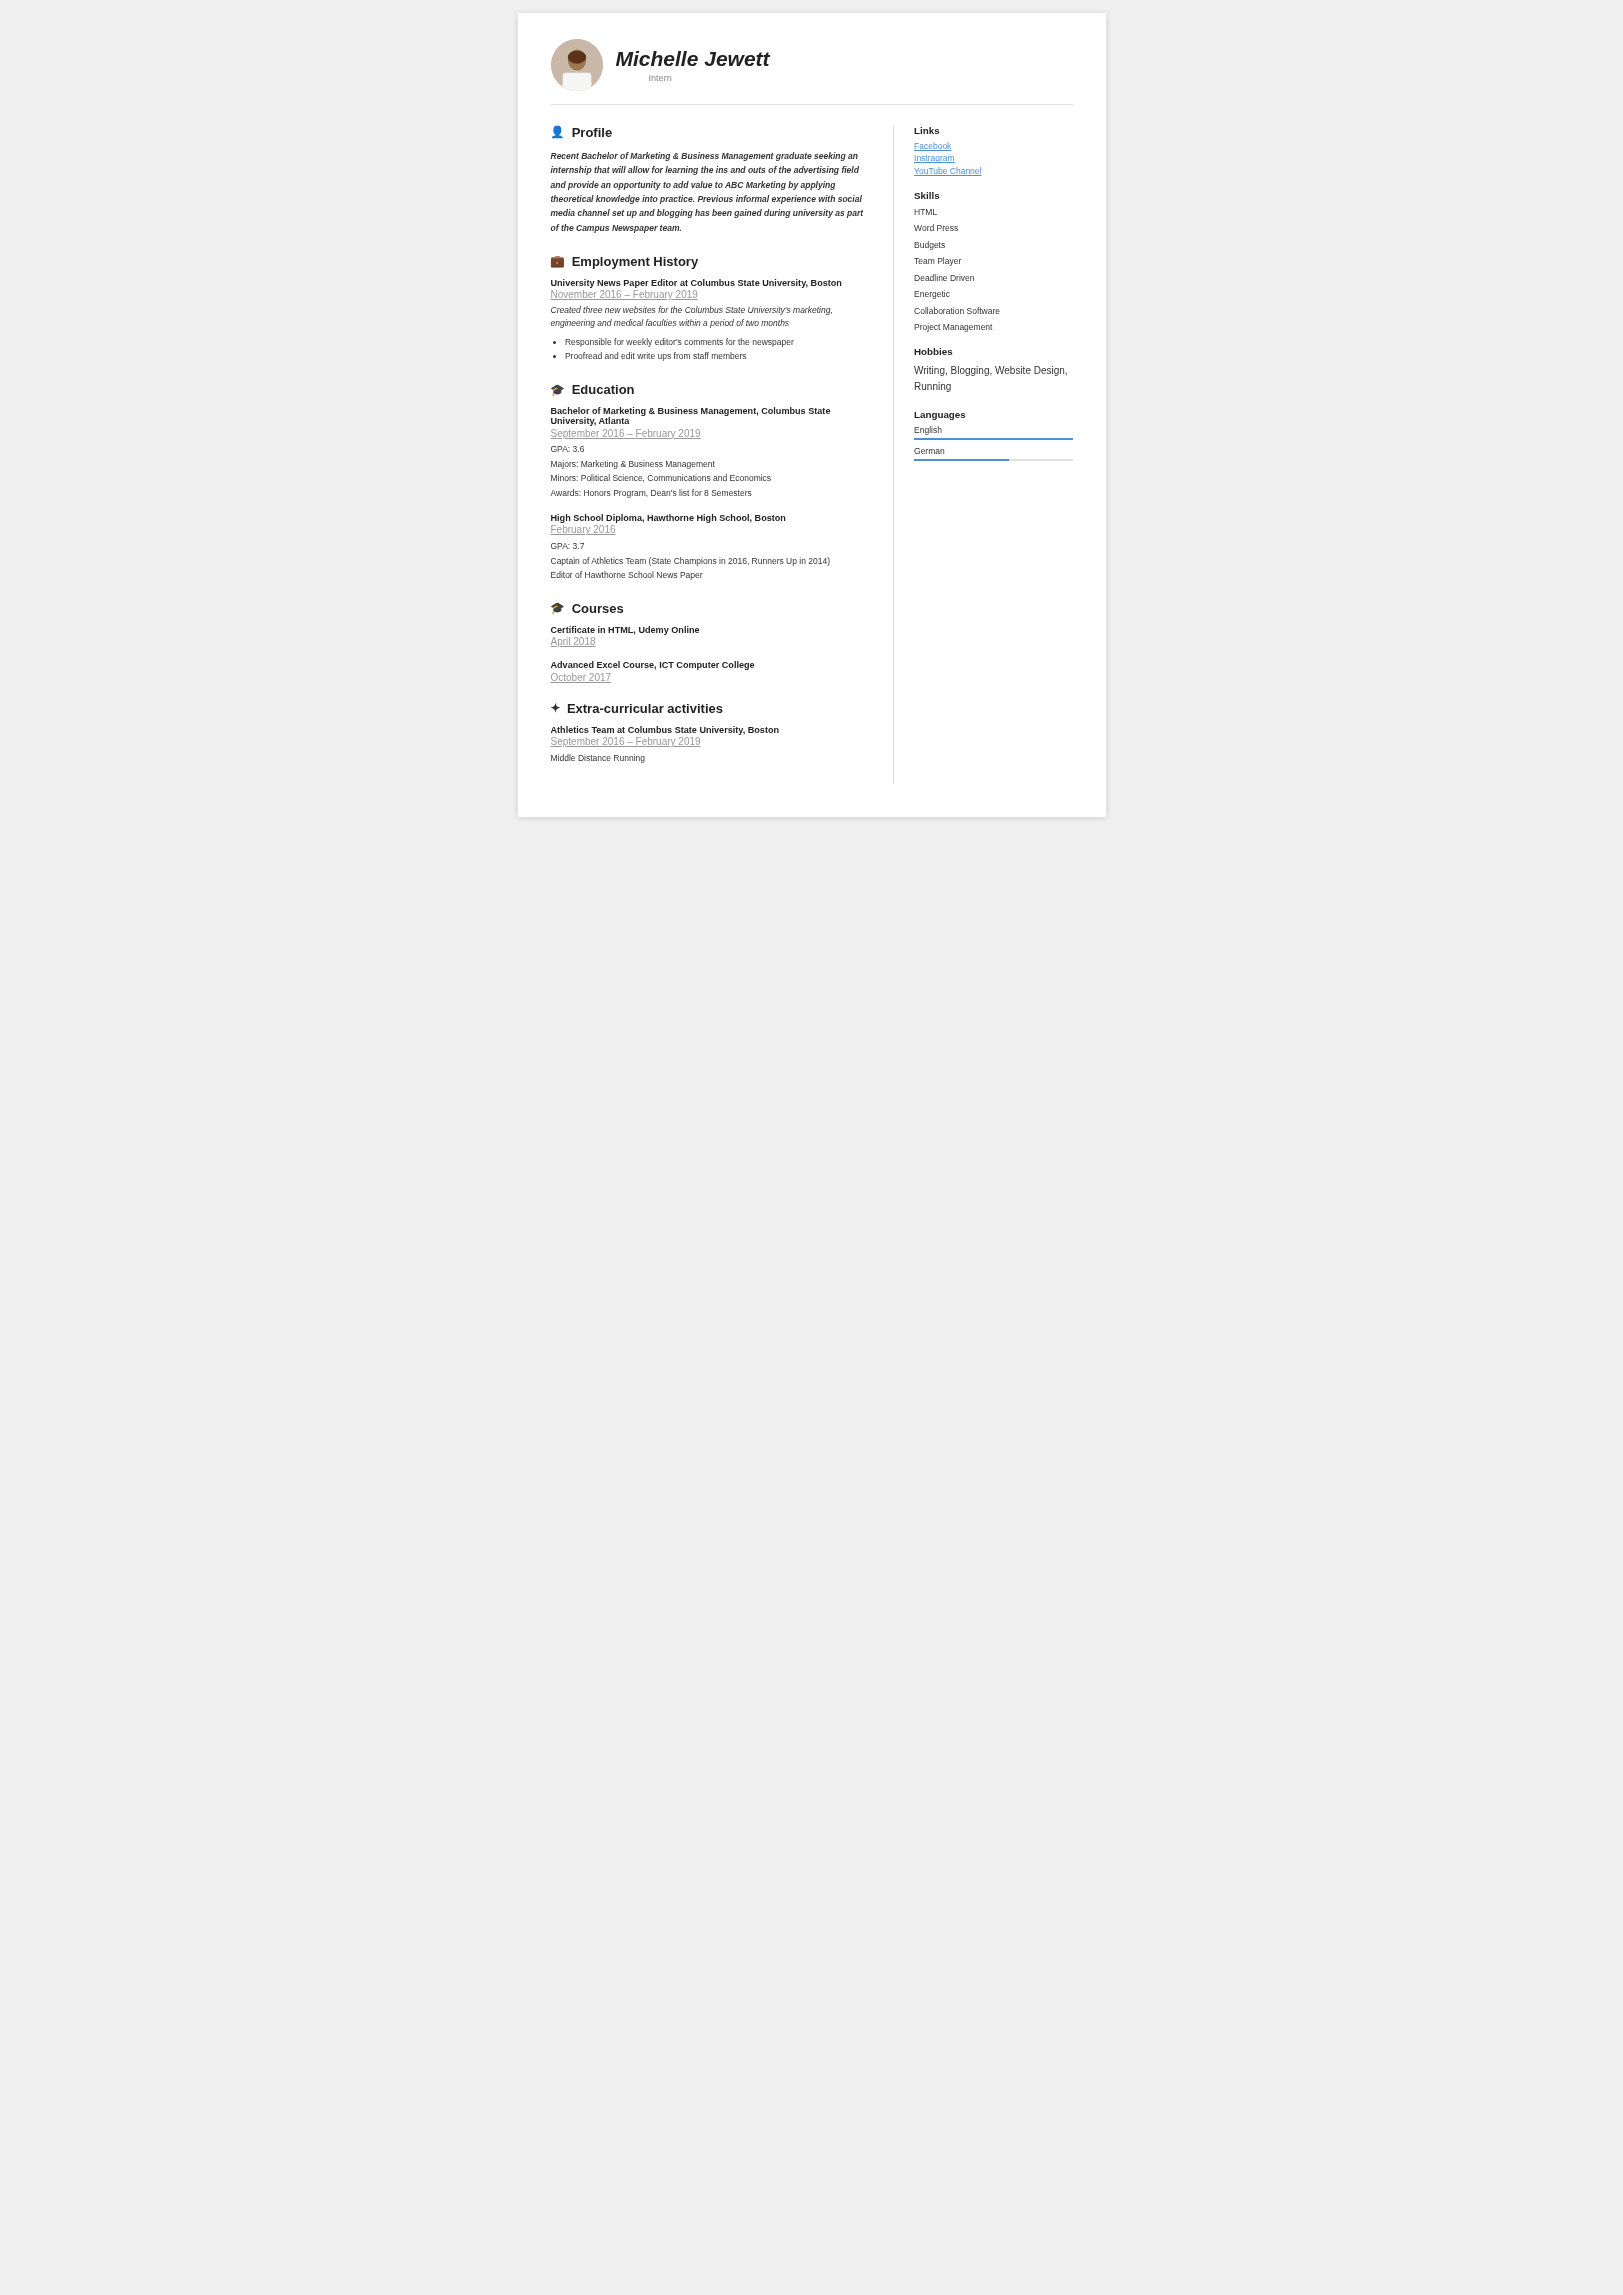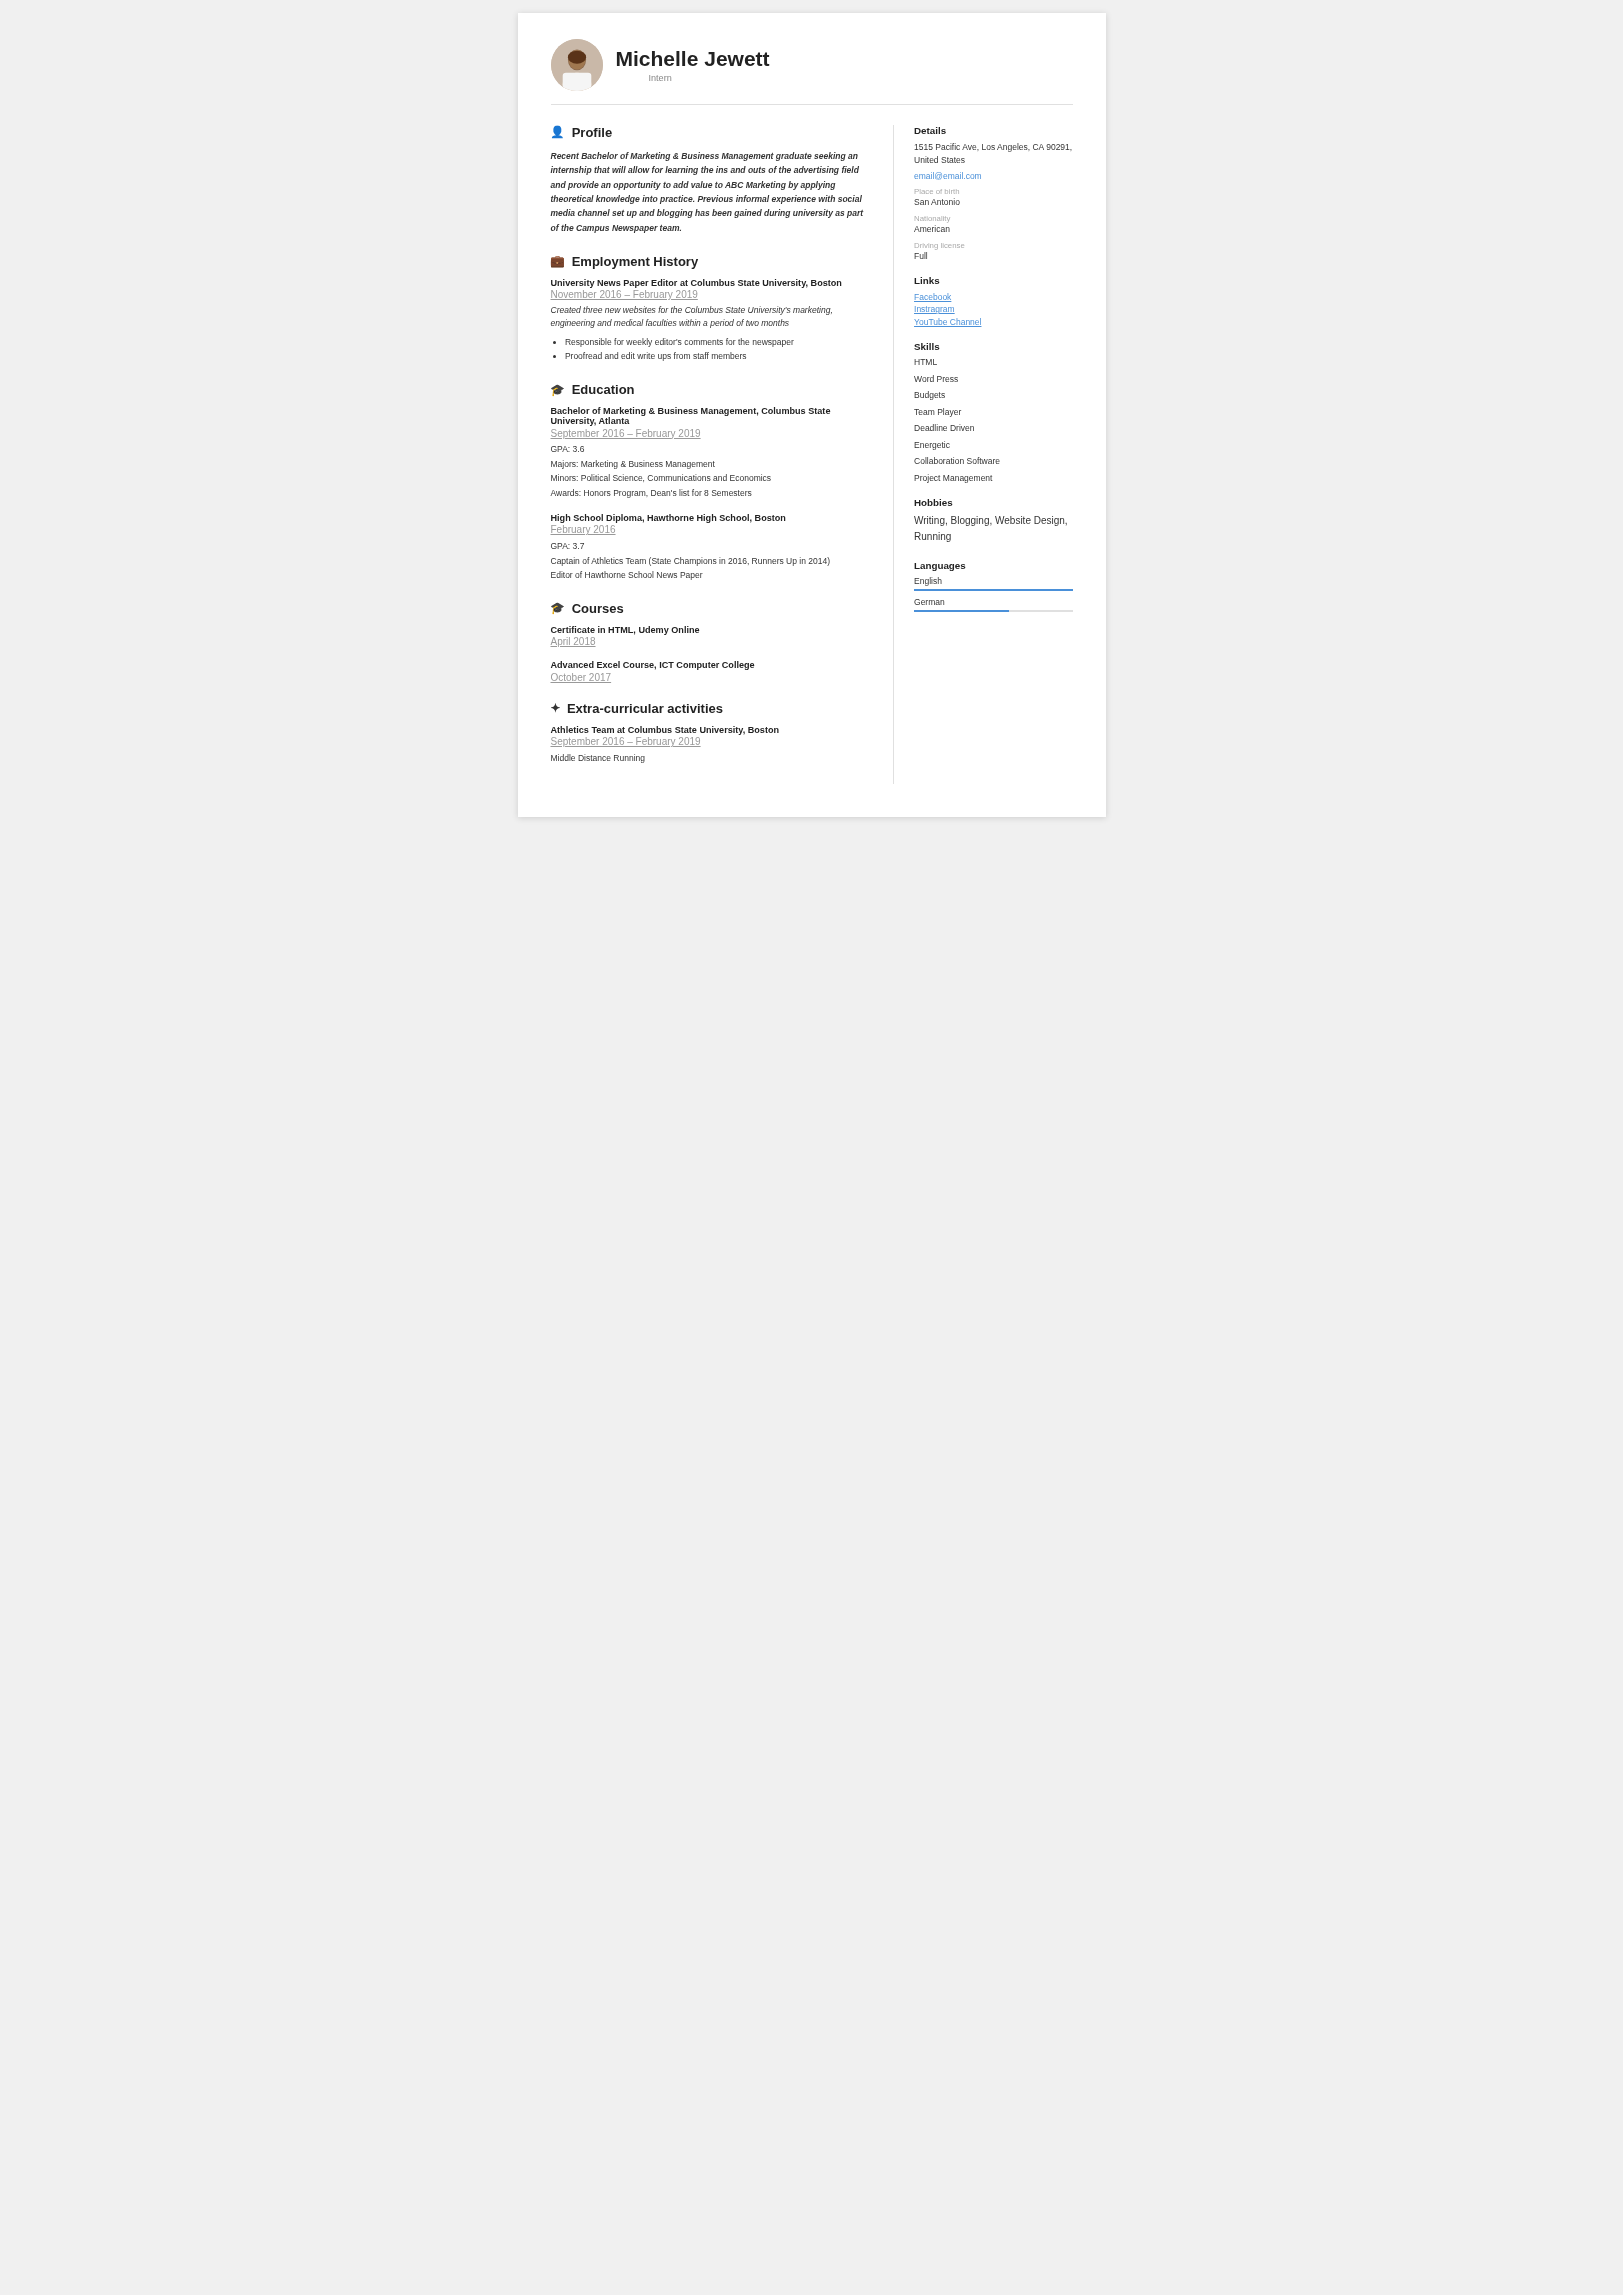--- a/index.html
+++ b/index.html
@@ -39,20 +39,21 @@
     }
     .avatar svg {
       width: 52px;
       height: 52px;
     }
     .header-info h1 {
       font-size: 21px;
       font-weight: bold;
       color: #222;
       margin-bottom: 2.6px;
+      font-style: italic;
     }
     .header-info .subtitle {
       font-size: 9.1px;
       color: #888;
       padding-left: 33px;
     }
     
     .main-layout {
       display: flex;
       gap: 26px;
@@ -289,31 +290,20 @@
           <div class="entry-title">Athletics Team at Columbus State University, Boston</div>
           <div class="entry-date">September 2016 – February 2019</div>
           <div class="entry-plain">Middle Distance Running</div>
         </div>
       </div>
 
     </div>
 
     <div class="right-col">
 
-      <div class="right-section">
-        <div class="right-section-title">Details</div>
-        <div class="detail-address">1515 Pacific Ave, Los Angeles, CA 90291, United States</div>
-        <div class="detail-email">email@email.com</div>
-        <div class="detail-label">Place of birth</div>
-        <div class="detail-value">San Antonio</div>
-        <div class="detail-label">Nationality</div>
-        <div class="detail-value">American</div>
-        <div class="detail-label">Driving license</div>
-        <div class="detail-value">Full</div>
-      </div>
 
       <div class="right-section">
         <div class="right-section-title">Links</div>
         <a class="link-item" href="#">Facebook</a>
         <a class="link-item" href="#">Instragram</a>
         <a class="link-item" href="#">YouTube Channel</a>
       </div>
 
       <div class="right-section">
         <div class="right-section-title">Skills</div>

